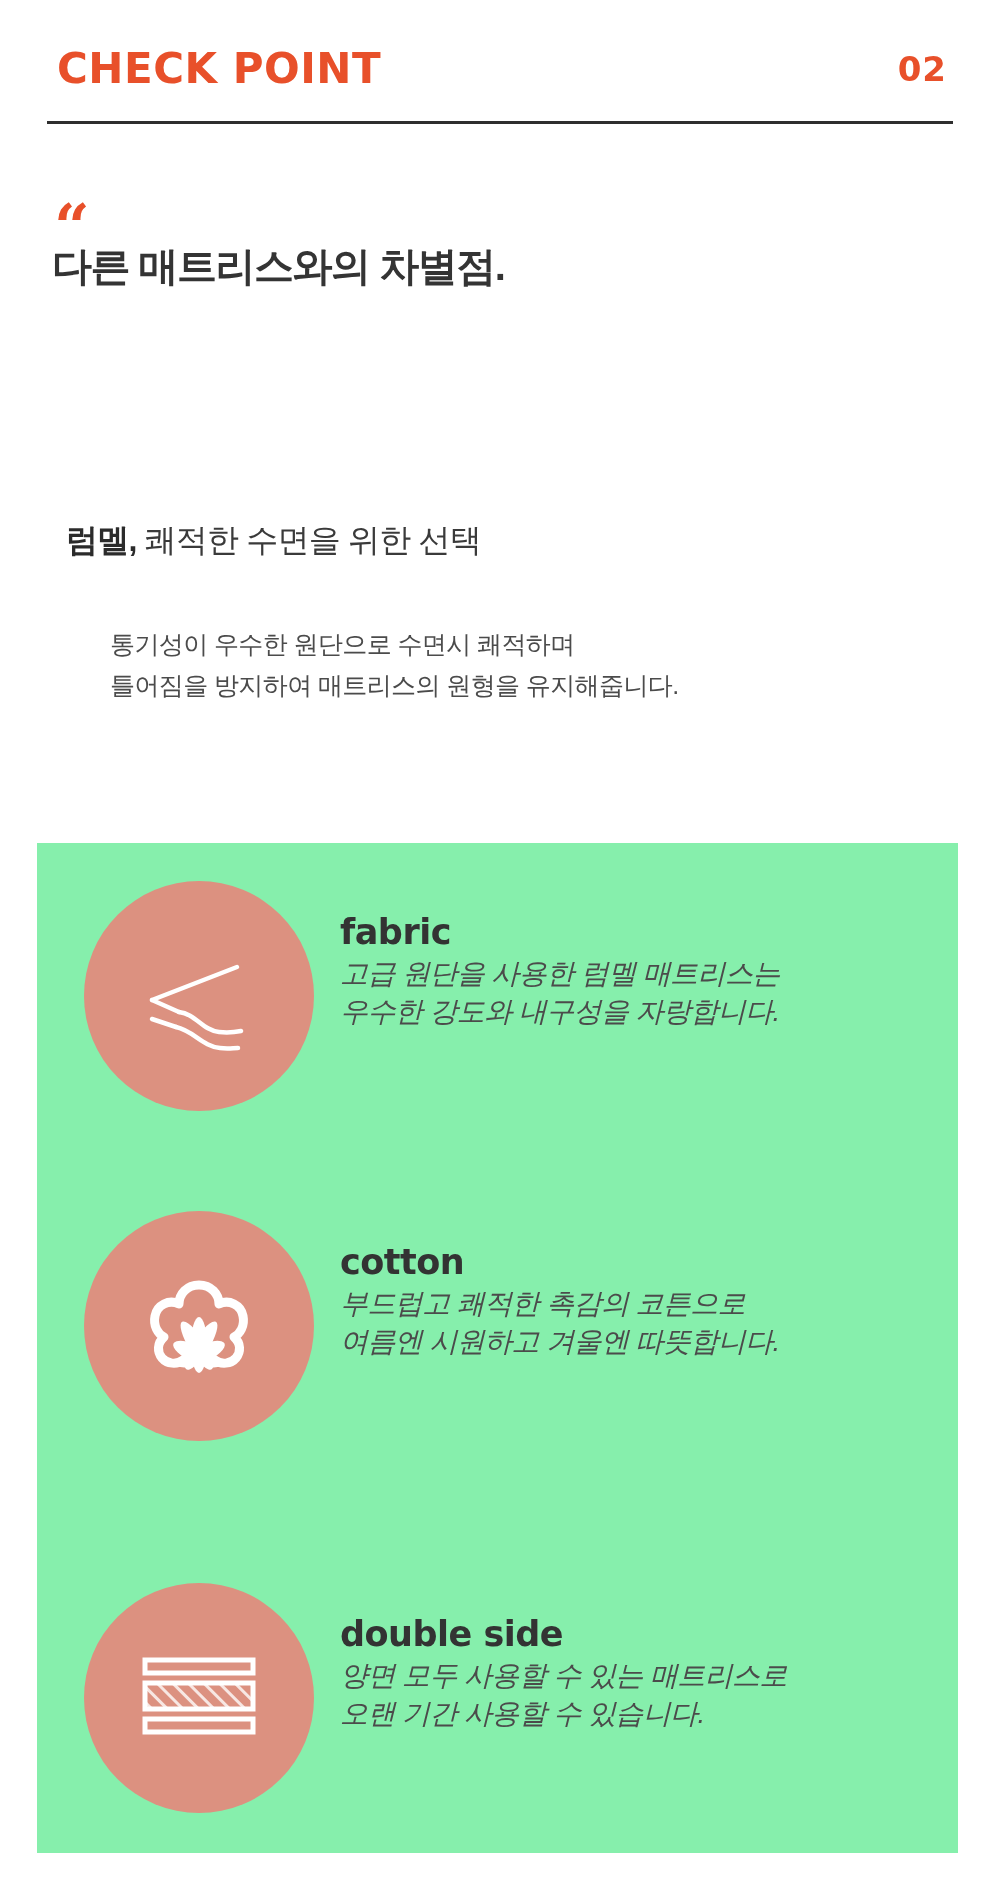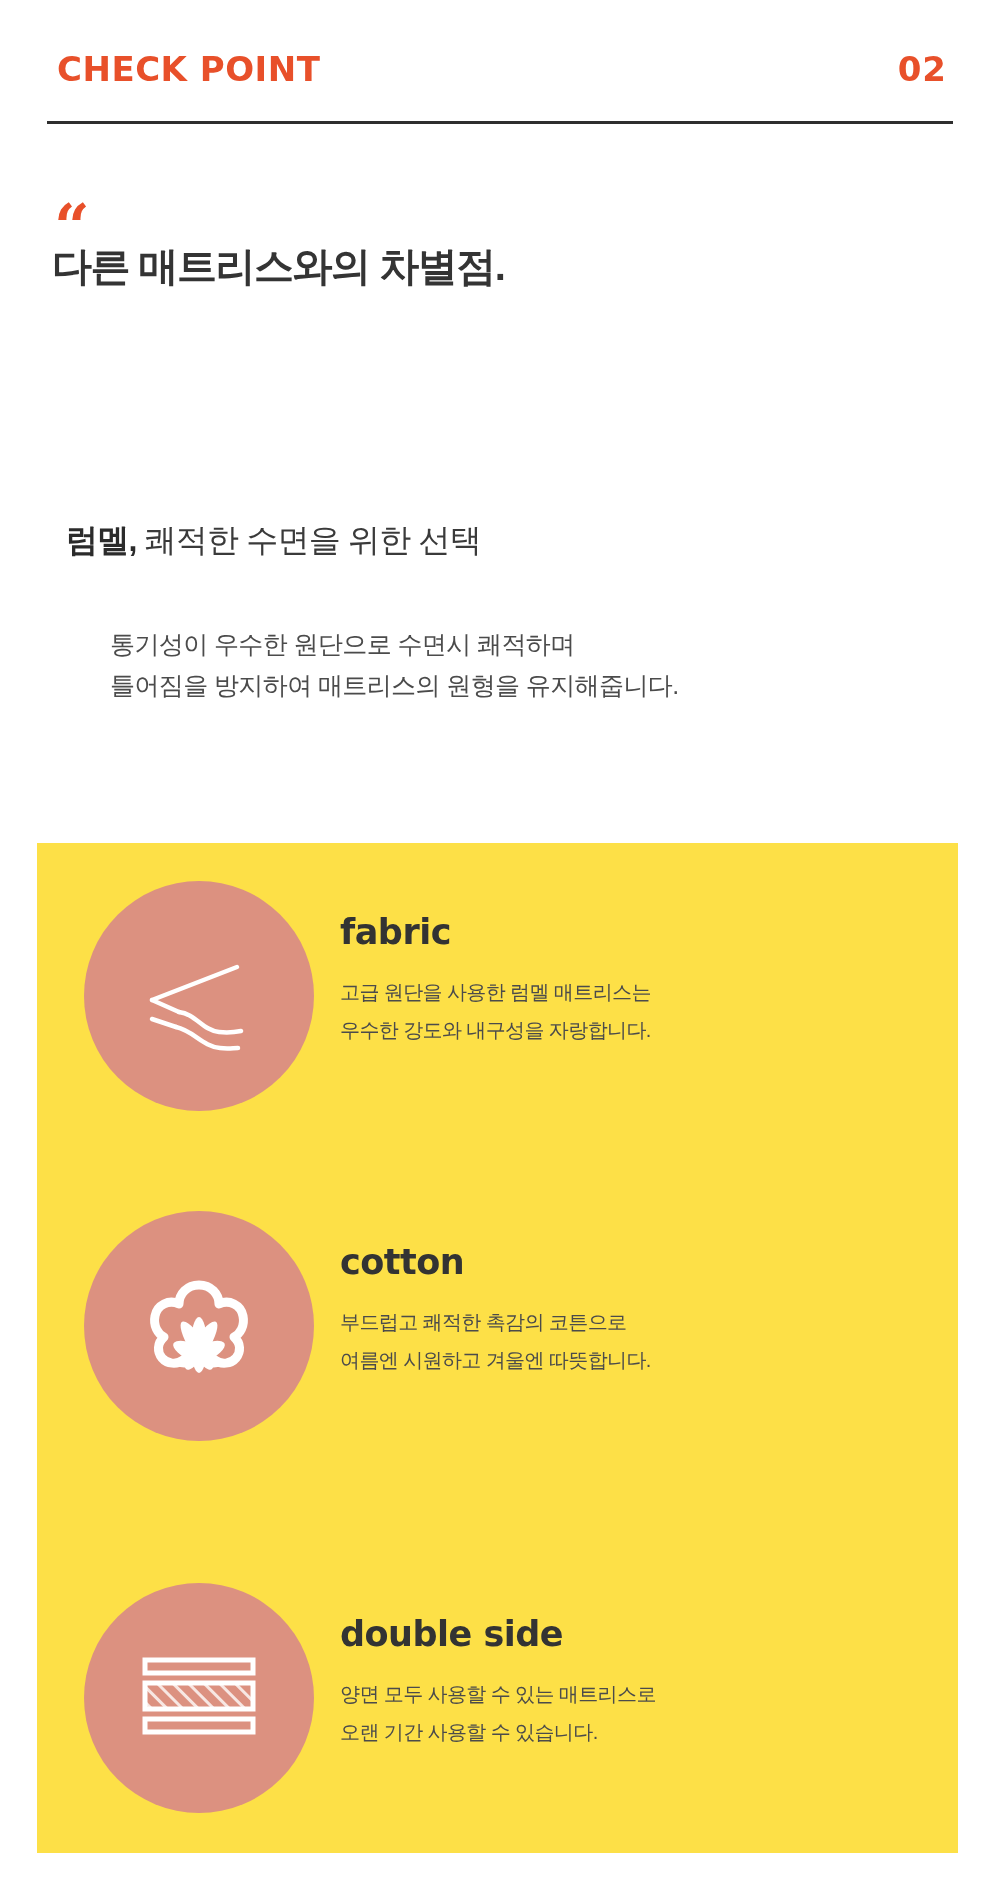--- a/index.html
+++ b/index.html
@@ -11,21 +11,21 @@
     overflow:hidden;
   }
   .page { position:relative; width:1000px; height:1885px; background:#fff; }
 
   
   .header {
     position:absolute; left:47px; top:46px; width:906px; height:78px;
   }
   .header-title {
     position:absolute; left:10px; top:0;
-    font-size:34px; font-weight:bold; letter-spacing:0.5px;
+    font-size:42px; font-weight:bold; letter-spacing:0.5px;
     color:#E8502A; line-height:46px;
     font-family:"DejaVu Sans","Liberation Sans",sans-serif;
   }
   .header-number {
     position:absolute; right:6px; top:0;
     font-size:34px; font-weight:bold; letter-spacing:1px;
     color:#E8502A; line-height:46px;
     font-family:"DejaVu Sans","Liberation Sans",sans-serif;
   }
   .header-rule {
@@ -61,21 +61,21 @@
     font-size:25px; color:#4b4b4b; line-height:41px;
     letter-spacing:-0.6px;
     margin-left:44px;
   }
   .lead-body div { white-space:nowrap; }
 
   
   .panel {
     position:absolute; left:37px; top:843px;
     width:921px; height:1010px;
-    background:#fde047;
+    background:#86efac;
   }
 
   .feature {
     position:absolute; left:0; width:921px; height:290px;
   }
   .feature-1 { top:38px; }
   .feature-2 { top:368px; }
   .feature-3 { top:740px; }
 
   .feature-icon-wrap {
@@ -84,23 +84,24 @@
     background:#DC9180;
     display:flex; align-items:center; justify-content:center;
   }
   .feature-text { position:absolute; left:303px; top:28px; width:590px; }
   .feature-title {
     font-size:35px; font-weight:bold; color:#333333;
     line-height:46px; letter-spacing:-0.5px;
     font-family:"DejaVu Sans","Liberation Sans",sans-serif;
   }
   .feature-desc {
-    margin-top:18px;
-    font-size:20px; color:#4b4b4b; line-height:38px;
+    margin-top:0;
+    font-size:28px; color:#4b4b4b; line-height:38px;
     letter-spacing:-0.6px;
+    font-style:italic;
   }
   .feature-desc div { white-space:nowrap; }
 </style>
 </head>
 <body>
 
 <div class="page">
 
   <div class="header">
     <div class="header-title">CHECK POINT</div>

